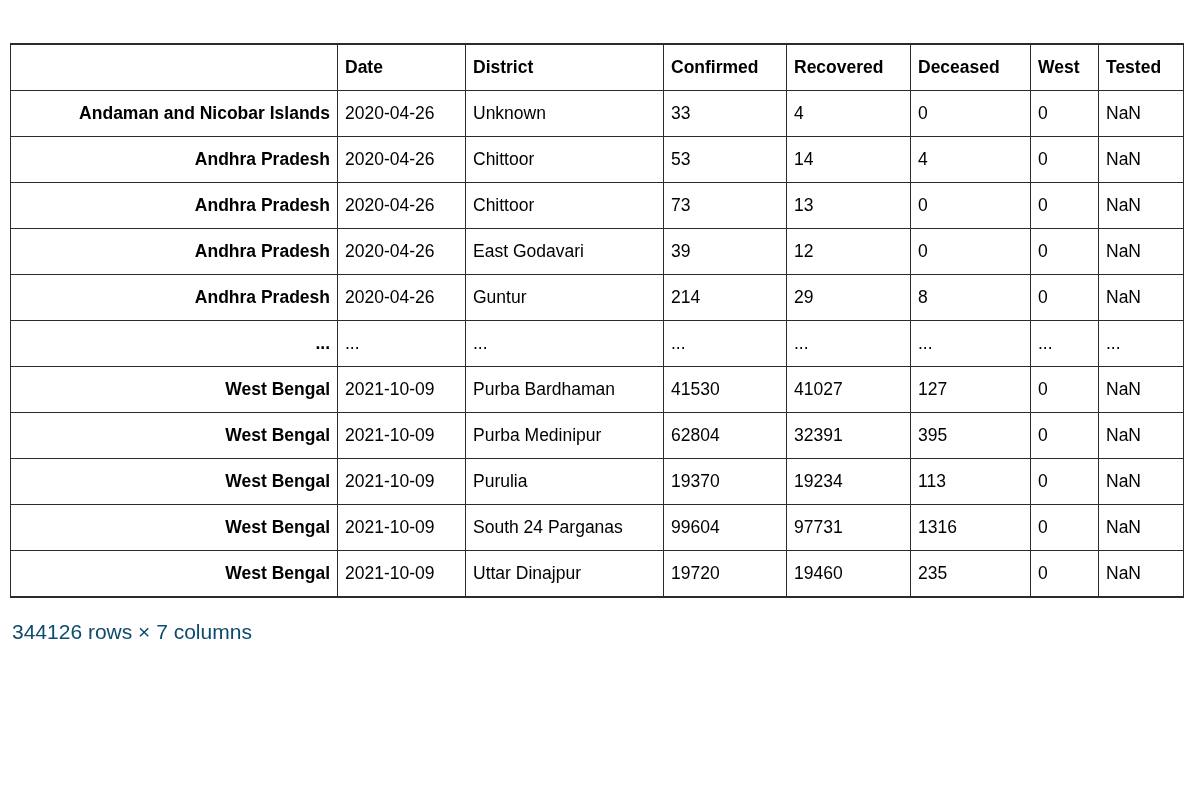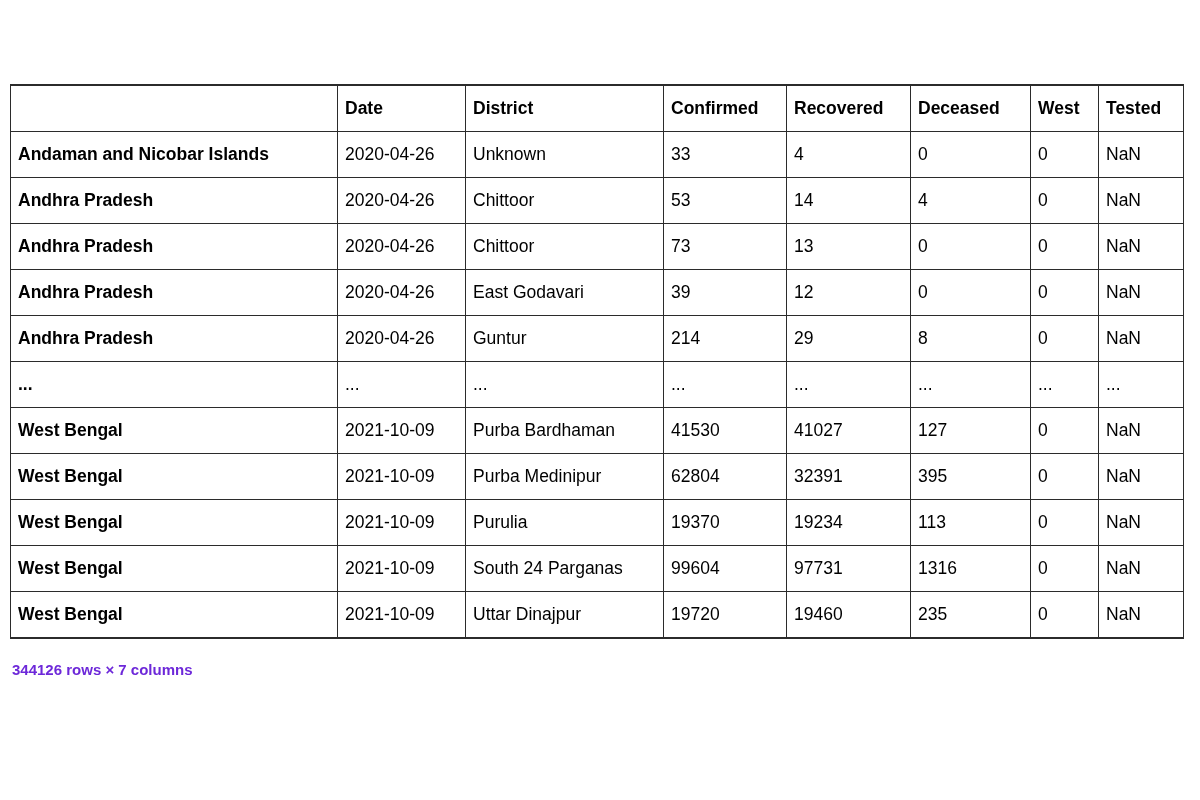--- a/index.html
+++ b/index.html
@@ -12,21 +12,21 @@
   }
   body {
     font-family: "Liberation Sans", "DejaVu Sans", sans-serif;
     color: #000000;
   }
   .page {
     position: relative;
     width: 1200px;
     height: 800px;
     box-sizing: border-box;
-    padding: 84px 0 0 10px;
+    padding: 43px 0 0 10px;
   }
   table.dataframe {
     border-collapse: collapse;
     border-spacing: 0;
     border: none;
     font-size: 17.5px;
     line-height: 1.15;
     table-layout: fixed;
     width: 1173px;
   }
@@ -47,42 +47,41 @@
   table.dataframe tbody tr:last-child th,
   table.dataframe tbody tr:last-child td {
     border-bottom: 2px solid #2b2b2b;
   }
   table.dataframe thead th {
     font-weight: bold;
     text-align: left;
   }
   table.dataframe tbody th {
     font-weight: bold;
-    text-align: left;
+    text-align: right;
   }
   table.dataframe tbody td {
     font-weight: normal;
     text-align: left;
   }
   
   col.c-index  { width: 327px; }
   col.c-date   { width: 128px; }
   col.c-dist   { width: 198px; }
   col.c-conf   { width: 123px; }
   col.c-rec    { width: 124px; }
   col.c-dec    { width: 120px; }
   col.c-oth    { width: 68px;  }
   col.c-tst    { width: 85px;  }
 
   .shape-footer {
     margin-top: 22px;
     margin-left: 2px;
-    font-size: 15px;
-    color: #6d28d9;
-    font-weight: bold;
+    font-size: 21px;
+    color: #0c4a6e;
   }
 </style>
 </head>
 <body>
 
 <div class="page">
 
   <table class="dataframe">
     <colgroup>
       <col class="c-index">

